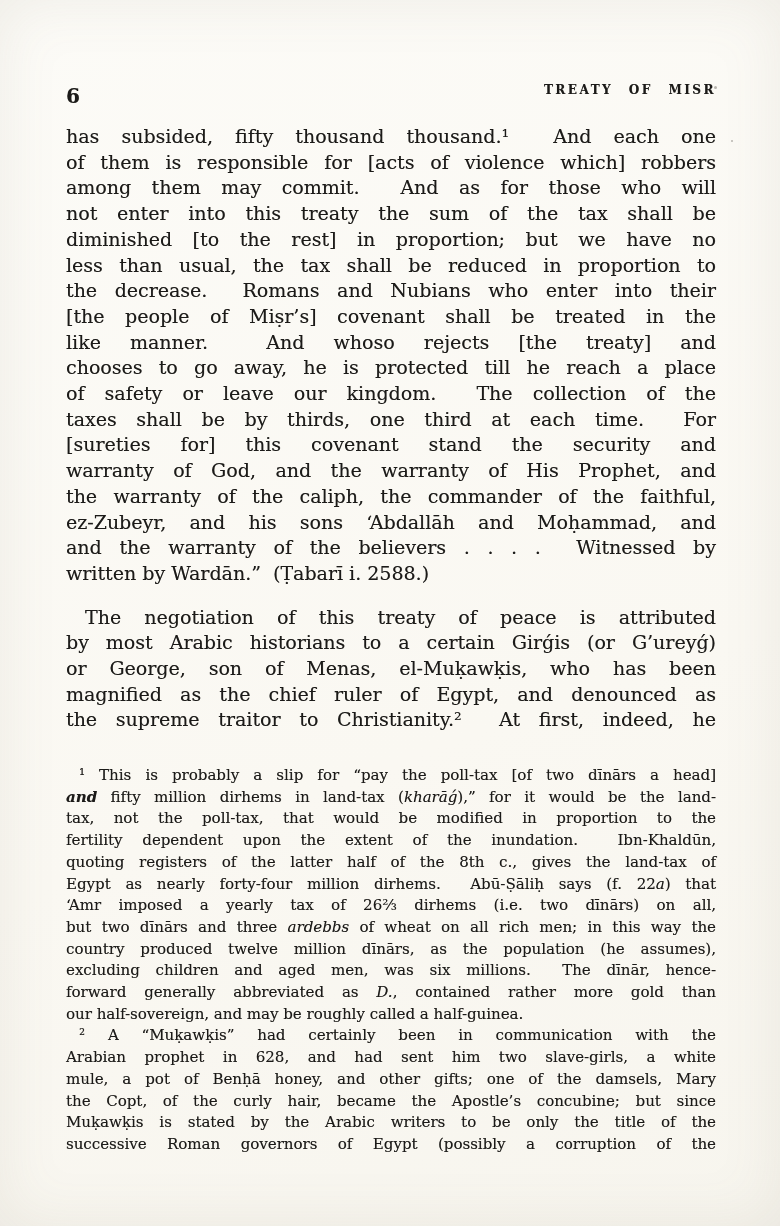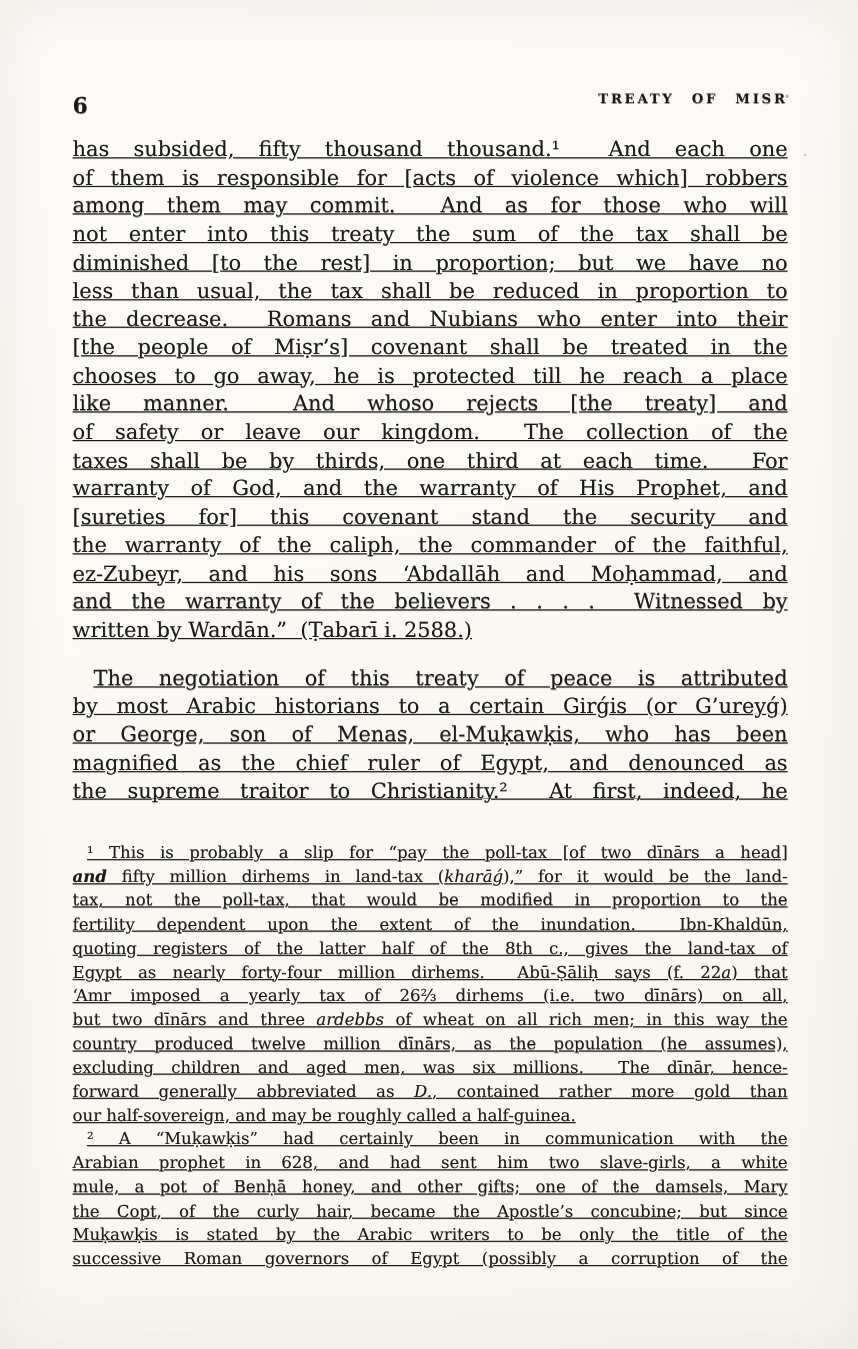--- a/index.html
+++ b/index.html
@@ -46,21 +46,20 @@
   .footnotes {
     top: 765px;
     font-size: 15px;
     line-height: 21.7px;
   }
 
   .line {
     text-align: justify;
     text-align-last: justify;
     white-space: normal;
-    text-decoration: underline;
   }
   .line.end { text-align-last: start; }
   .line.indent { text-indent: 19px; }
   .footnotes .line.indent { text-indent: 13px; }
   .para2 { margin-top: 18px; }
 
   .it { font-style: italic; }
   .bd { font-weight: bold; }
 
   
@@ -78,26 +77,26 @@
 
   <div class="textblock bodytext">
     <div class="line">has subsided, fifty thousand thousand.¹&nbsp; And each one</div>
     <div class="line">of them is responsible for [acts of violence which] robbers</div>
     <div class="line">among them may commit.&nbsp; And as for those who will</div>
     <div class="line">not enter into this treaty the sum of the tax shall be</div>
     <div class="line">diminished [to the rest] in proportion; but we have no</div>
     <div class="line">less than usual, the tax shall be reduced in proportion to</div>
     <div class="line">the decrease.&nbsp; Romans and Nubians who enter into their</div>
     <div class="line">[the people of Miṣr’s] covenant shall be treated in the</div>
+    <div class="line">like manner.&nbsp; And whoso rejects [the treaty] and</div>
     <div class="line">chooses to go away, he is protected till he reach a place</div>
-    <div class="line">like manner.&nbsp; And whoso rejects [the treaty] and</div>
     <div class="line">of safety or leave our kingdom.&nbsp; The collection of the</div>
     <div class="line">taxes shall be by thirds, one third at each time.&nbsp; For</div>
+    <div class="line">[sureties for] this covenant stand the security and</div>
     <div class="line">warranty of God, and the warranty of His Prophet, and</div>
-    <div class="line">[sureties for] this covenant stand the security and</div>
     <div class="line">the warranty of the caliph, the commander of the faithful,</div>
     <div class="line">ez-Zubeyr, and his sons ‘Abdallāh and Moḥammad, and</div>
     <div class="line">and the warranty of the believers . . . .&nbsp; Witnessed by</div>
     <div class="line end">written by Wardān.”&nbsp; (Ṭabarī i. 2588.)</div>
 
     <div class="para2">
       <div class="line indent">The negotiation of this treaty of peace is attributed</div>
       <div class="line">by most Arabic historians to a certain Girǵis (or G’ureyǵ)</div>
       <div class="line">or George, son of Menas, el-Muḳawḳis, who has been</div>
       <div class="line">magnified as the chief ruler of Egypt, and denounced as</div>

